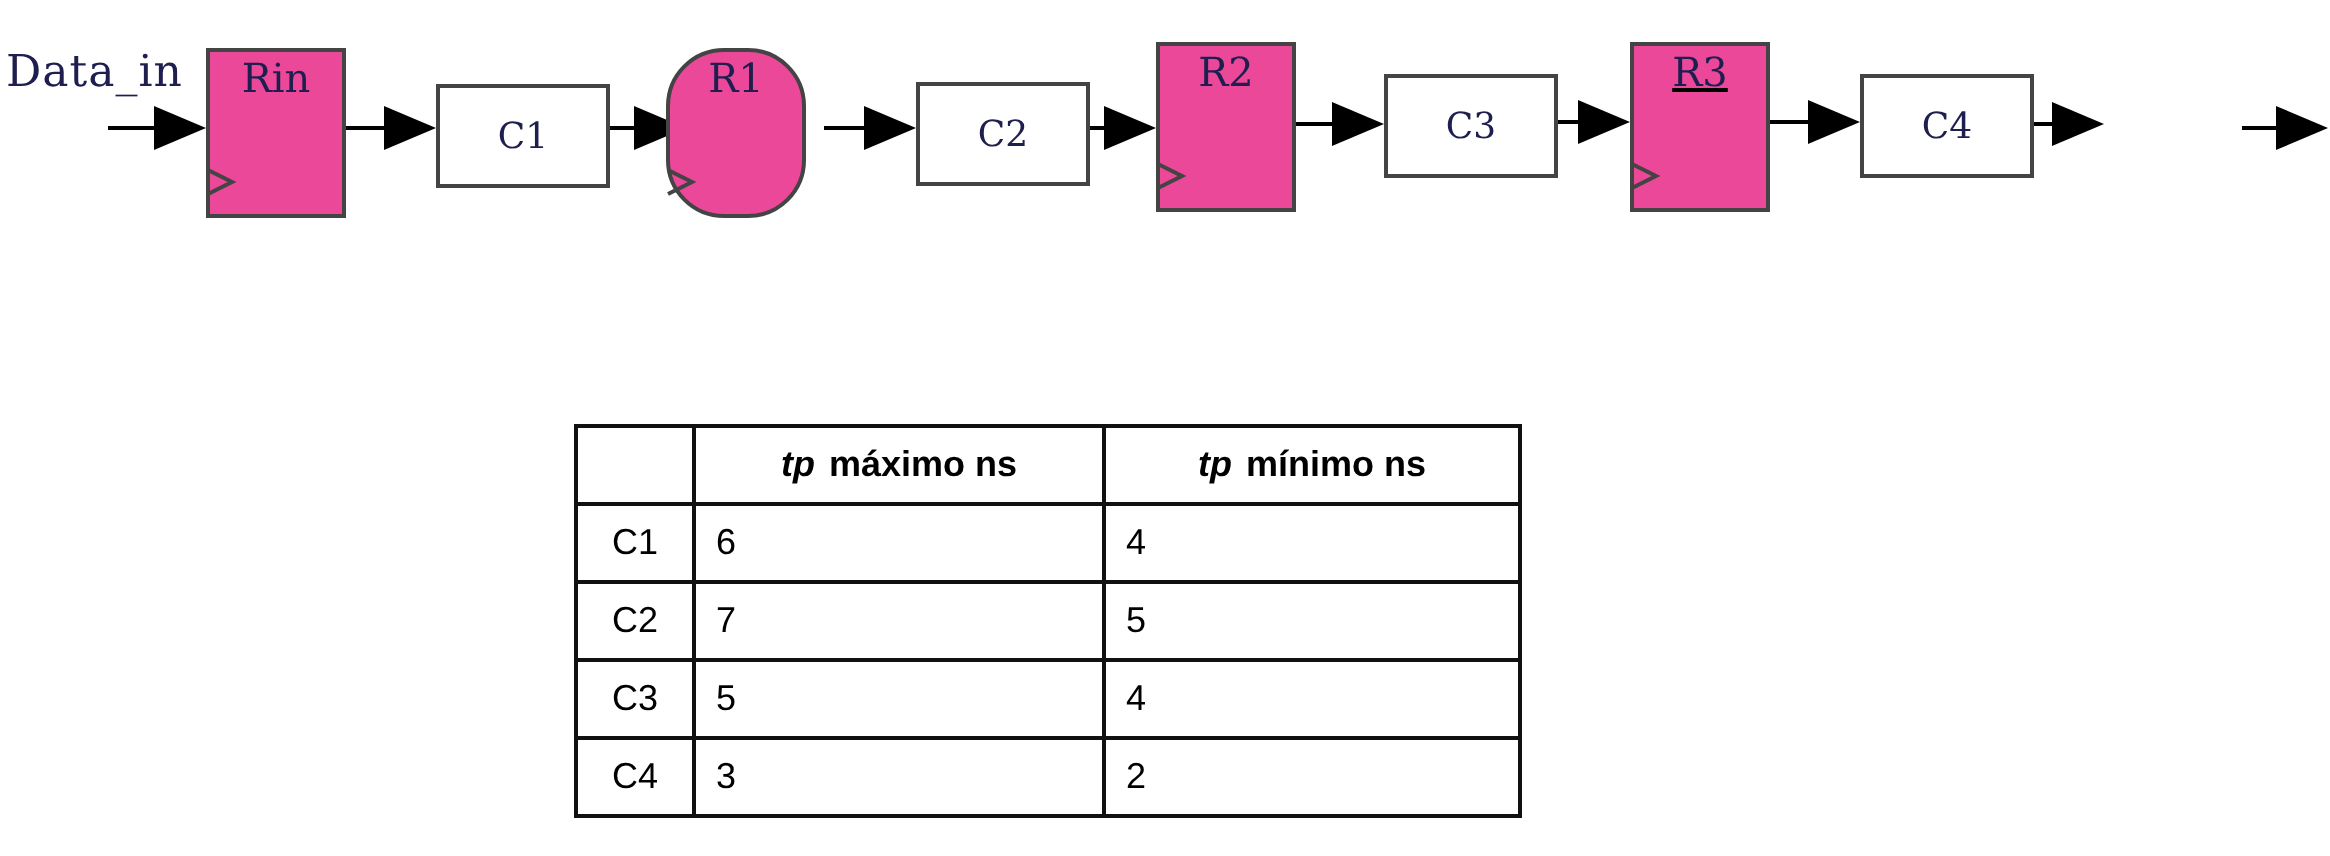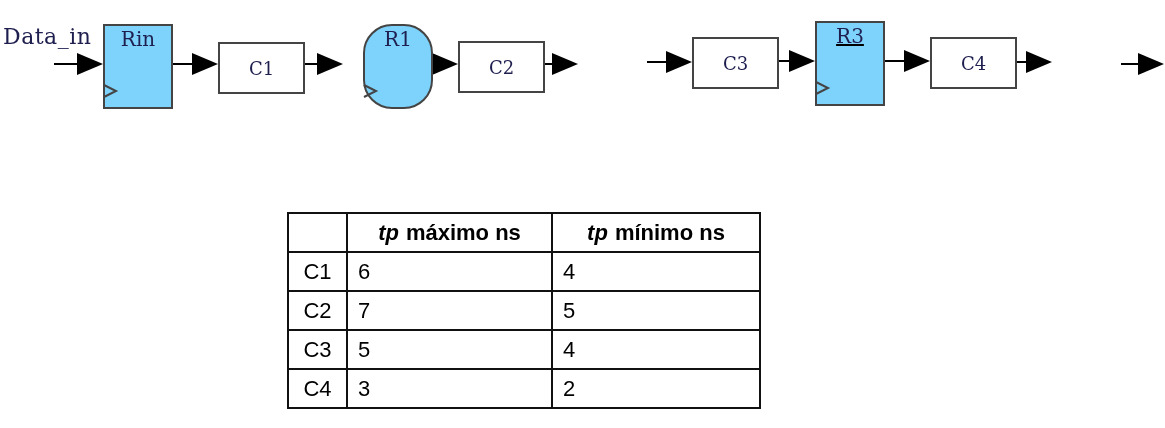--- a/index.html
+++ b/index.html
@@ -18,21 +18,21 @@
     left: 3px; top: 24px;
     font: 22px "DejaVu Serif", serif;
     color: #1e1e4f;
     letter-spacing: 0.5px;
   }
   .reg {
     position: absolute;
     box-sizing: border-box;
     width: 70px; height: 85px;
     border: 2px solid #444444;
-    background: #7dd3fc;
+    background: #ec4899;
   }
   .reg .reg-lbl {
     display: block;
     text-align: center;
     margin-top: 1px;
     font: 20px "DejaVu Serif", serif;
     color: #1e1e4f;
   }
   .reg .clk {
     position: absolute;
@@ -70,21 +70,21 @@
     position: absolute;
     left: 287px; top: 212px;
     border-collapse: collapse;
     font-family: "Liberation Sans", sans-serif;
     color: #000000;
     background: #ffffff;
   }
   .tp-table th, .tp-table td {
     border: 2.5px solid #111111;
     height: 37px;
-    font-size: 22px;
+    font-size: 18px;
     padding: 0;
   }
   .tp-table th { font-weight: bold; text-align: center; }
   .tp-table th .tp-italic { font-style: italic; margin-right: 7px; }
   .tp-table .col-name  { width: 57px;  text-align: center; }
   .tp-table .col-max   { width: 193px; }
   .tp-table .col-min   { width: 196px; }
   .tp-table td.val { text-align: left; padding-left: 10px; }
 </style>
 </head>
@@ -134,22 +134,28 @@
       <span class="shaft"></span>
       <span class="head"></span>
     </div>
 
   <div class="reg" style="left:103px; top:24px;">
     <span class="reg-lbl">Rin</span>
     <svg class="clk" width="16" height="14" viewBox="0 0 16 14">
         <path d="M1 1 L13 7 L1 13" fill="none" stroke="#444444" stroke-width="2"></path>
       </svg>
   </div>
-  <div class="reg" style="left:363px; top:24px;border-radius:29px;">
+  <div class="reg" style="left:333px; top:24px;border-radius:29px;">
     <span class="reg-lbl">R1</span>
+    <svg class="clk" width="16" height="14" viewBox="0 0 16 14">
+        <path d="M1 1 L13 7 L1 13" fill="none" stroke="#444444" stroke-width="2"></path>
+      </svg>
+  </div>
+  <div class="reg" style="left:578px; top:21px;">
+    <span class="reg-lbl">R2</span>
     <svg class="clk" width="16" height="14" viewBox="0 0 16 14">
         <path d="M1 1 L13 7 L1 13" fill="none" stroke="#444444" stroke-width="2"></path>
       </svg>
   </div>
   <div class="reg" style="left:815px; top:21px;text-decoration:underline;">
     <span class="reg-lbl">R3</span>
     <svg class="clk" width="16" height="14" viewBox="0 0 16 14">
         <path d="M1 1 L13 7 L1 13" fill="none" stroke="#444444" stroke-width="2"></path>
       </svg>
   </div>

